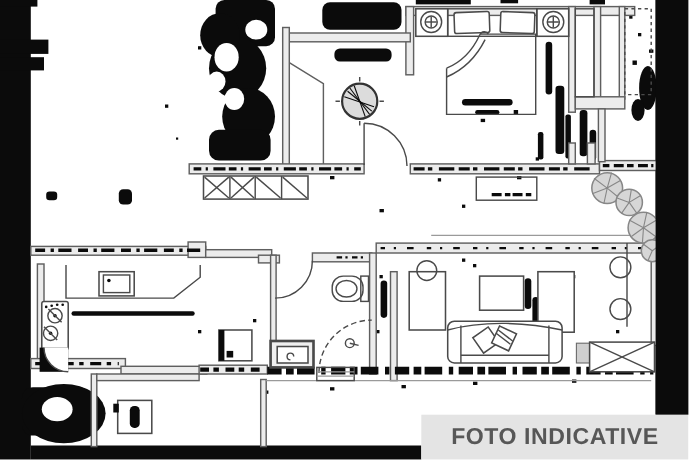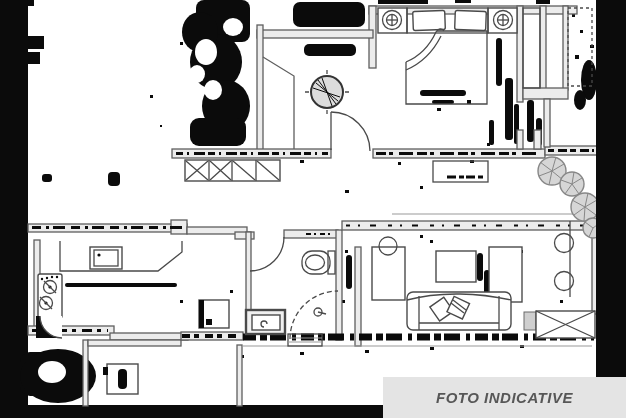--- a/index.html
+++ b/index.html
@@ -11,21 +11,21 @@
   .furn{fill:#ffffff;stroke:var(--furnStroke);stroke-width:1.4;}
   .furnln{stroke:var(--furnStroke);fill:none;stroke-width:1.3;}
   .noise{fill:var(--noise);stroke:none;}
   .nln{stroke:var(--noise);fill:none;}
   .hole{fill:#ffffff;stroke:none;}
   .plant{fill:var(--plantFill);stroke:var(--plantStroke);stroke-width:1.4;}
   .plantln{stroke:var(--plantStroke);stroke-width:1;fill:none;}
   .grayln{stroke:var(--grayLine);stroke-width:1.2;fill:none;}
   #watermark{position:absolute;left:383px;top:377px;width:243px;height:41px;
              background:var(--labelBg);display:flex;align-items:center;justify-content:center;}
-  #watermark span{color:var(--labelFg);font-weight:bold;font-size:15px;letter-spacing:.5px;font-style:italic;}
+  #watermark span{color:var(--labelFg);font-weight:bold;font-size:21px;letter-spacing:.5px;}
 </style>
 </head>
 <body>
 
 <div id="stage">
 <svg width="626" height="418" viewBox="0 0 626 418">
 
   <g>
     <rect class="noise" x="0" y="0" width="28" height="418"></rect>
     <rect class="noise" x="0" y="36" width="44" height="13"></rect>

